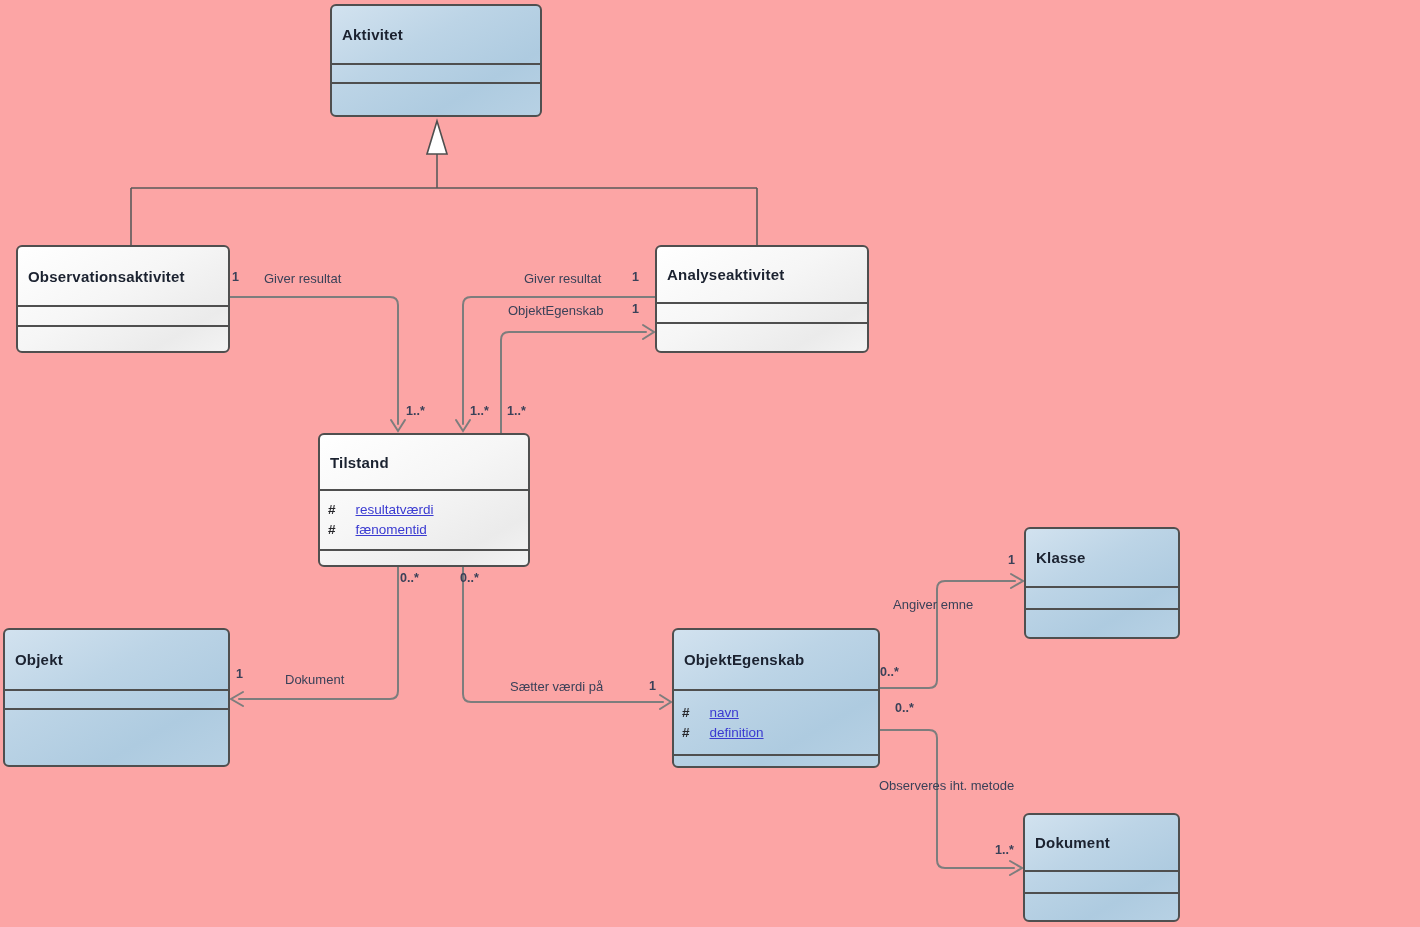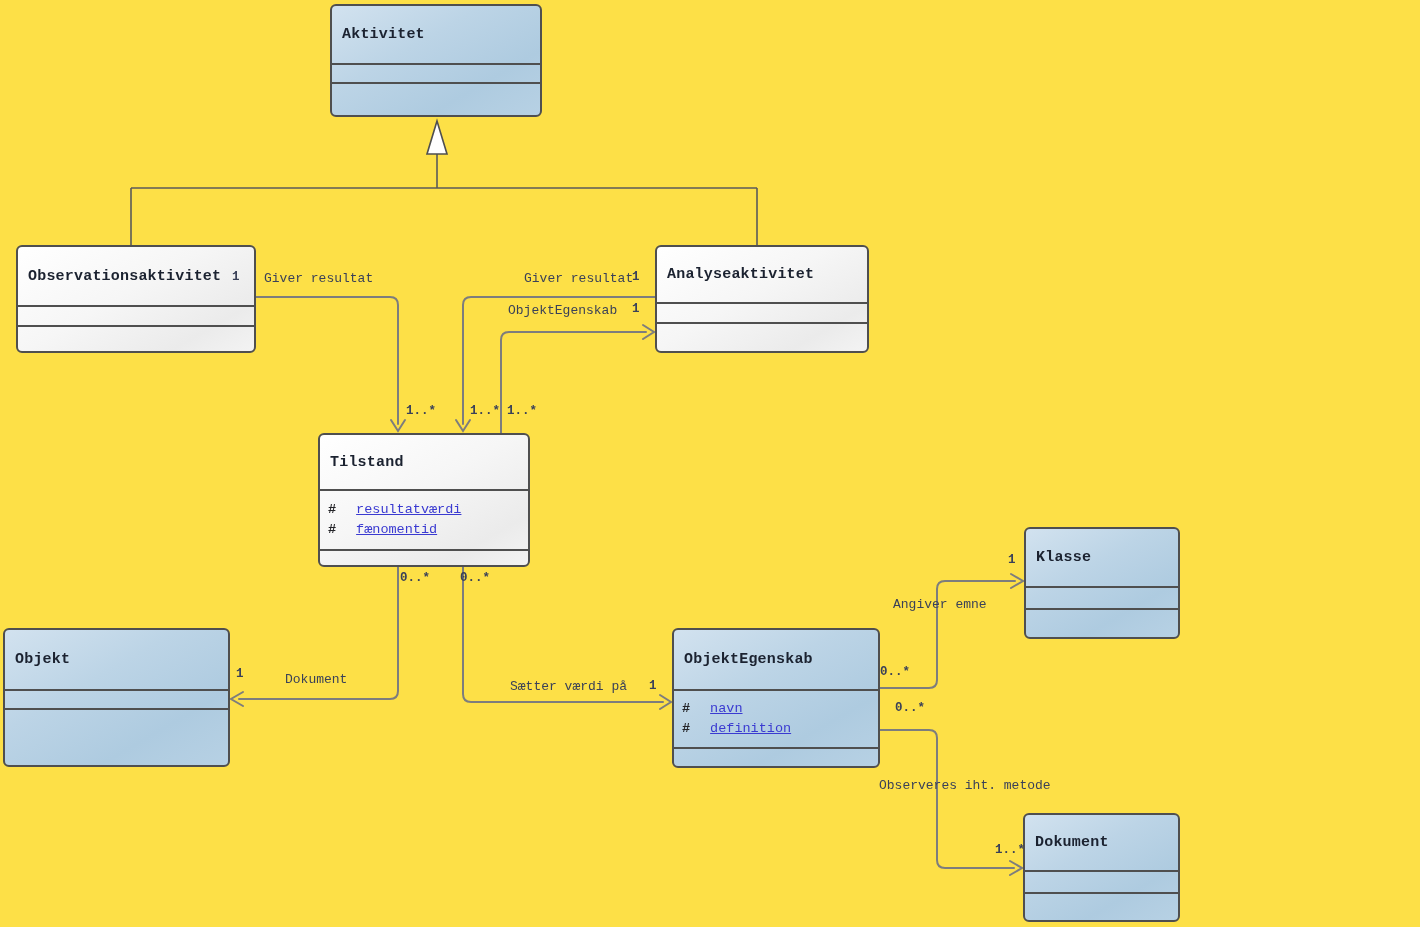--- a/index.html
+++ b/index.html
@@ -1,18 +1,18 @@
 <!DOCTYPE html>
 <html><head>
 <meta charset="utf-8">
 <style>
   html,body{margin:0;padding:0;background:#ffffff;}
   .canvas{
-    position:relative;width:1420px;height:927px;background:#fde047;overflow:hidden;
-    font-family:Liberation Mono, monospace;
+    position:relative;width:1420px;height:927px;background:#fca5a5;overflow:hidden;
+    font-family:Liberation Sans, sans-serif;
   }
   svg.connectors{position:absolute;left:0;top:0;width:1420px;height:927px;}
 
   .uml-class{
     position:absolute;box-sizing:border-box;
     border:2px solid #4f4f4f;border-radius:6px;
     display:flex;flex-direction:column;
     box-shadow:0 0 0 0 transparent;
   }
   .uml-class.blue{background:linear-gradient(150deg,#d2e2ef 0%,#bcd4e6 38%,#aecbe0 72%,#b7d1e4 100%);}
@@ -76,21 +76,21 @@
   </svg>
 
   <div class="uml-class blue" style="left:330px;top:4px;width:212px;height:113px">
     <div class="compartment" style="height:57px">
       <span class="class-title">Aktivitet</span>
     </div>
     <div class="compartment mid" style="height:19px"></div>
     <div class="compartment last"></div>
   </div>
 
-  <div class="uml-class light" style="left:16px;top:245px;width:240px;height:108px">
+  <div class="uml-class light" style="left:16px;top:245px;width:214px;height:108px">
     <div class="compartment" style="height:58px">
       <span class="class-title">Observationsaktivitet</span>
     </div>
     <div class="compartment mid" style="height:20px"></div>
     <div class="compartment last"></div>
   </div>
 
   <div class="uml-class light" style="left:655px;top:245px;width:214px;height:108px">
     <div class="compartment" style="height:55px">
       <span class="class-title">Analyseaktivitet</span>
@@ -115,21 +115,21 @@
       <span class="class-title">Objekt</span>
     </div>
     <div class="compartment mid" style="height:19px"></div>
     <div class="compartment last"></div>
   </div>
 
   <div class="uml-class blue" style="left:672px;top:628px;width:208px;height:140px">
     <div class="compartment" style="height:59px">
       <span class="class-title">ObjektEgenskab</span>
     </div>
-    <div class="compartment mid attrs" style="height:58px">
+    <div class="compartment mid attrs" style="height:65px">
       <div class="attr-row"><span class="attr-prefix">#</span><a class="attr-link">navn</a></div>
       <div class="attr-row"><span class="attr-prefix">#</span><a class="attr-link">definition</a></div>
     </div>
     <div class="compartment last"></div>
   </div>
 
   <div class="uml-class blue" style="left:1024px;top:527px;width:156px;height:112px">
     <div class="compartment" style="height:57px">
       <span class="class-title">Klasse</span>
     </div>

